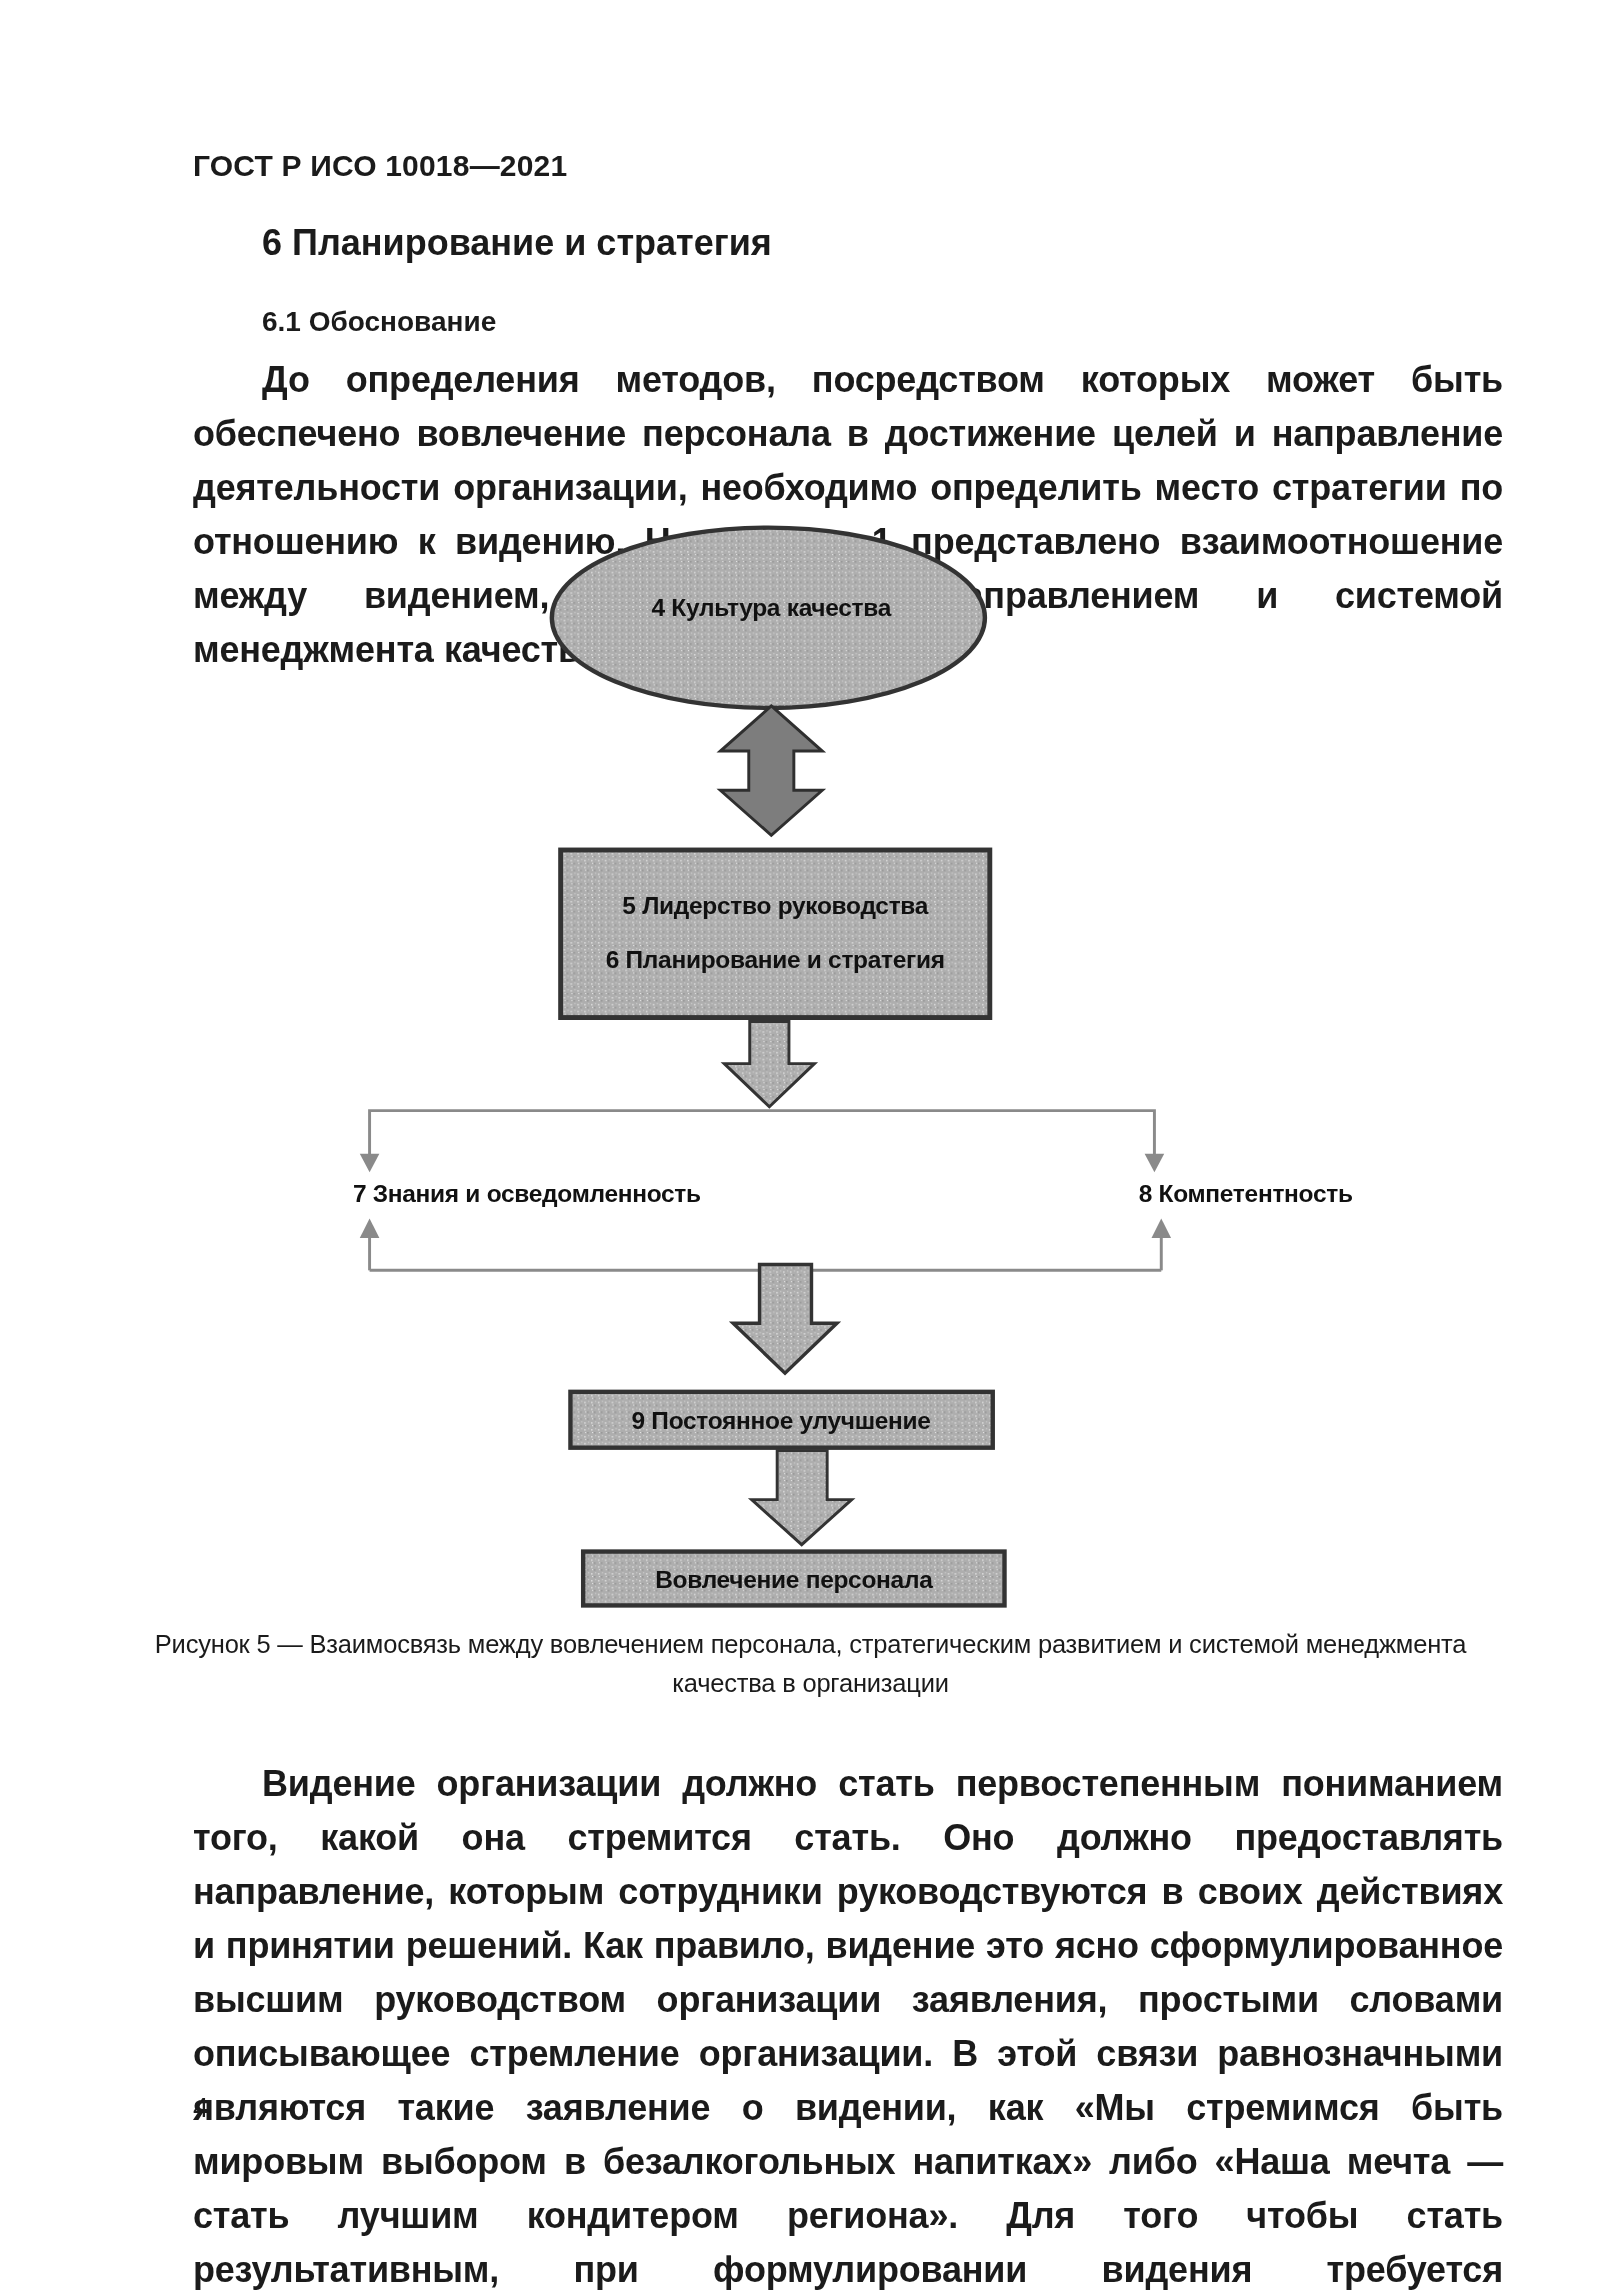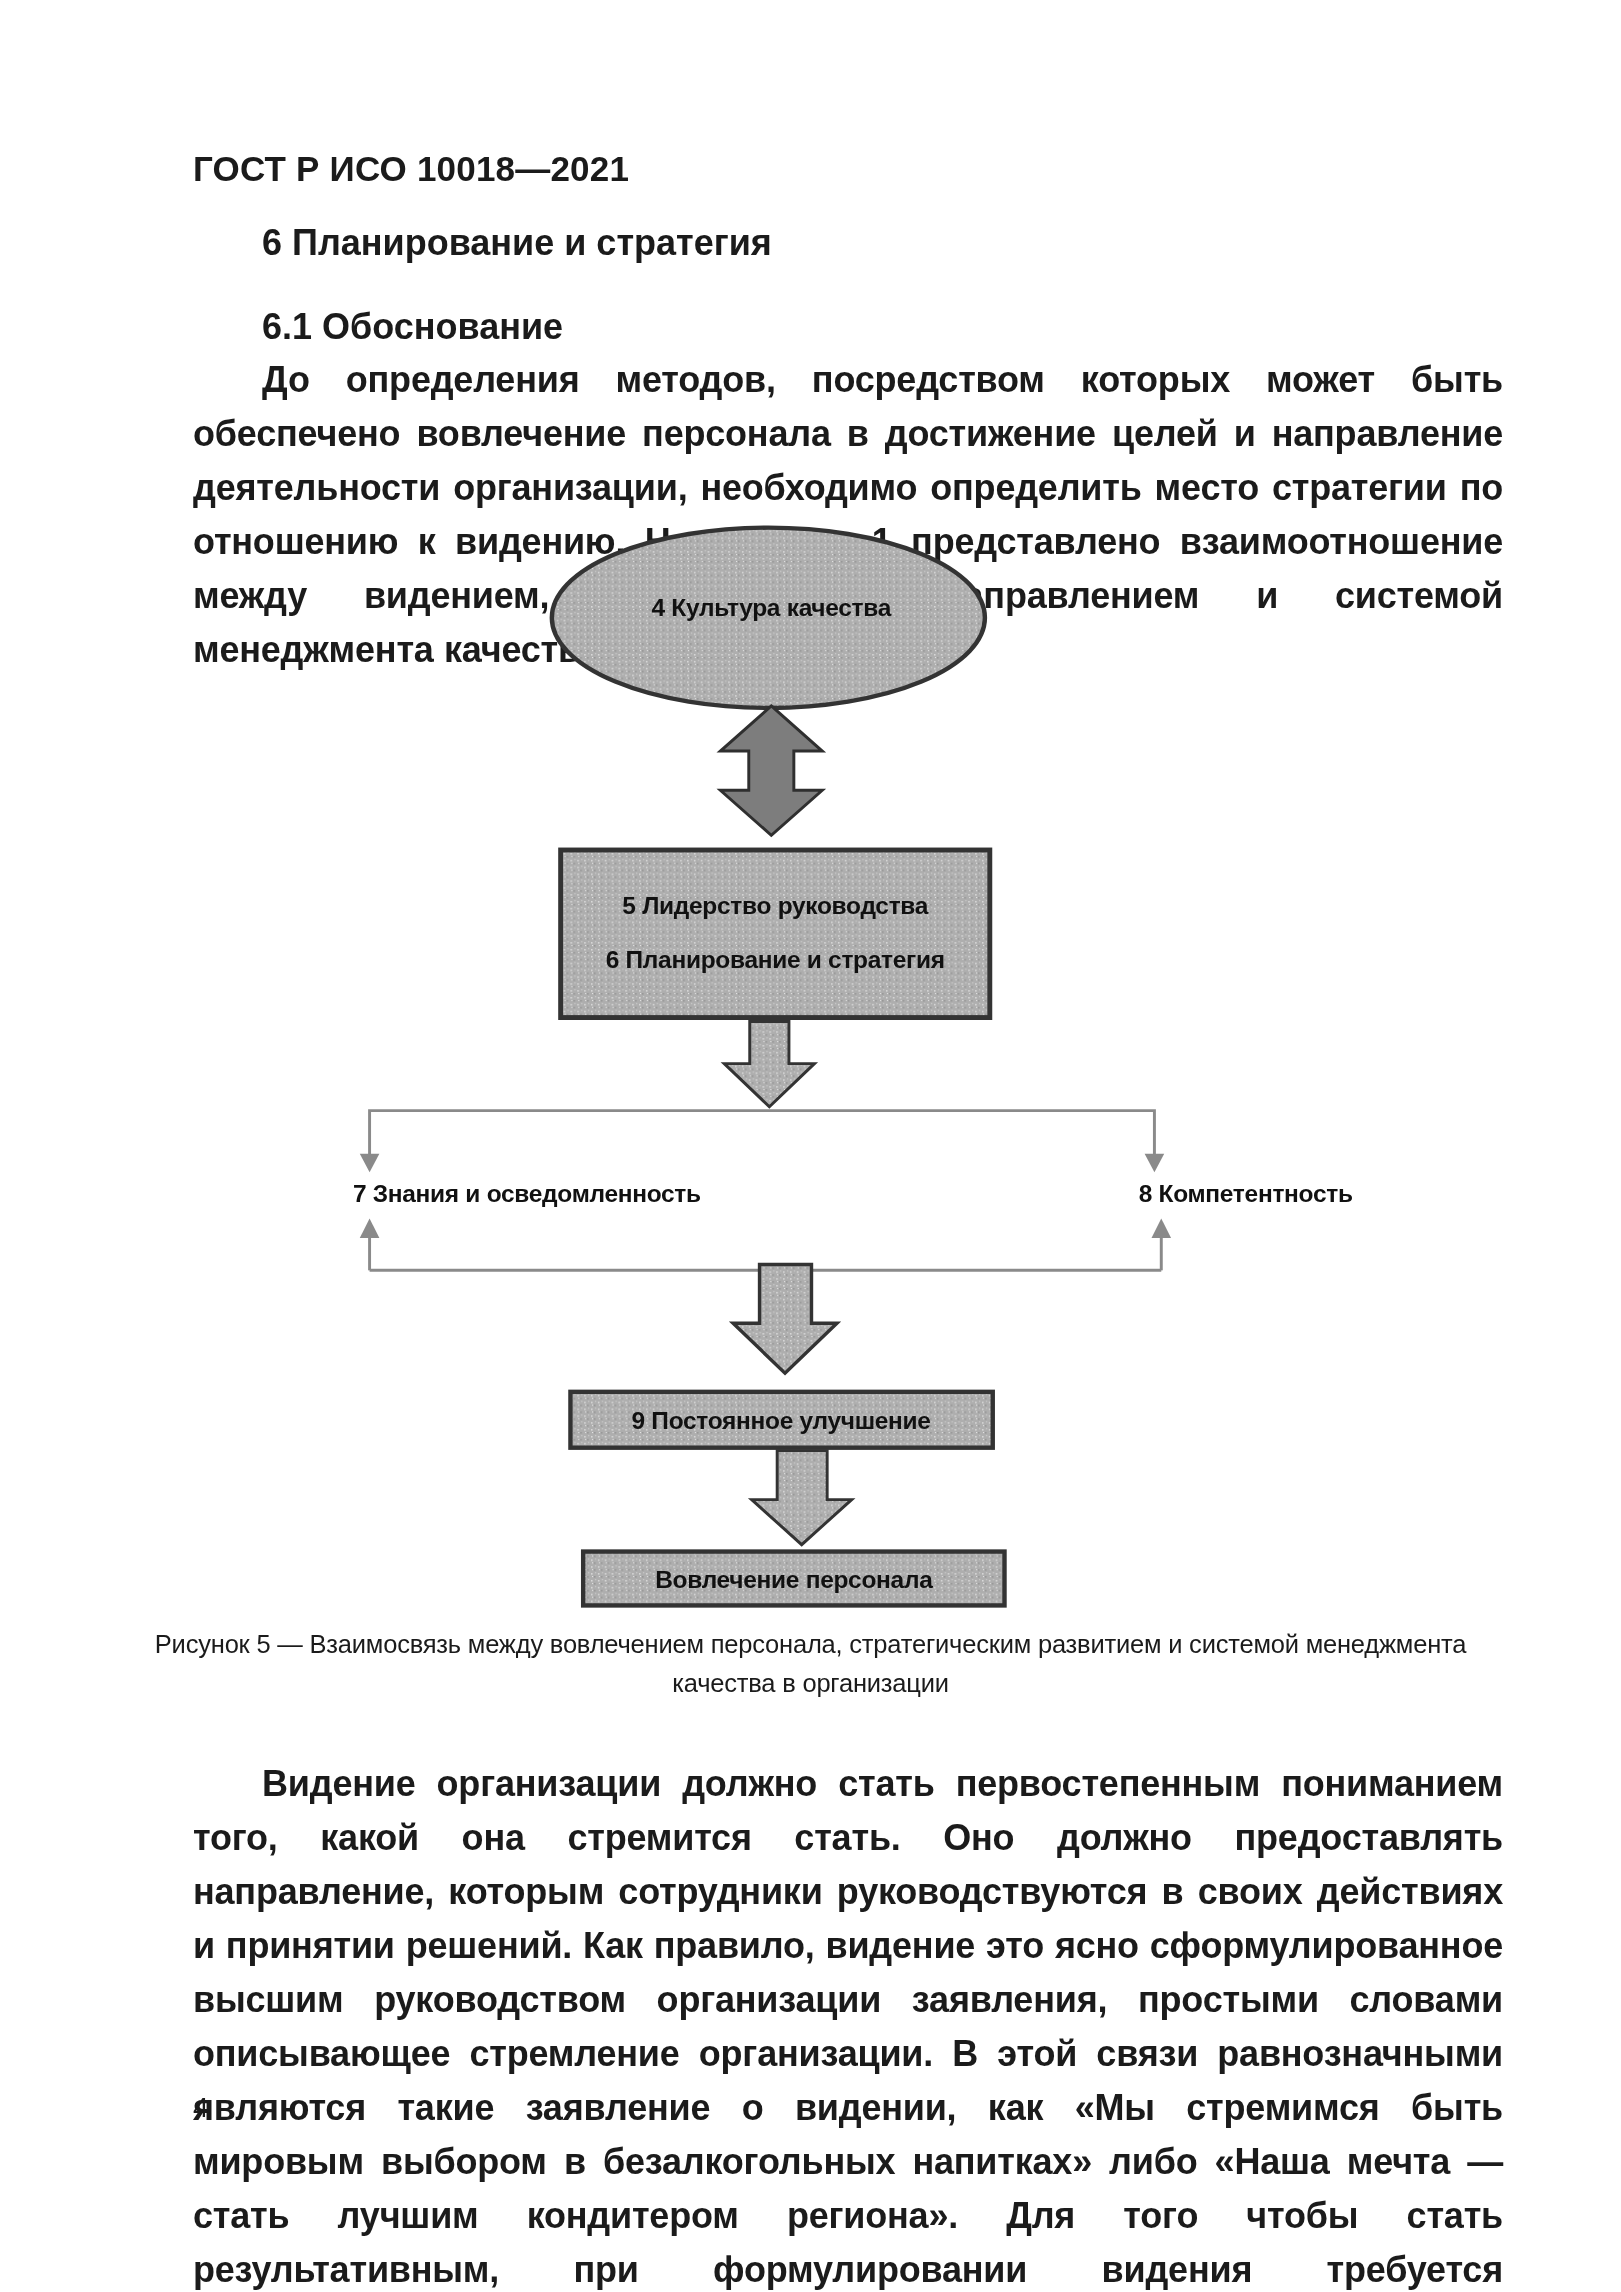--- a/index.html
+++ b/index.html
@@ -8,31 +8,31 @@
     width:1621px;
     height:2293px;
     background:#ffffff;
     font-family:"Liberation Sans", sans-serif;
     color:#1b1b1b;
     overflow:hidden;
   }
   .abs{position:absolute;}
   .running-header{
     left:193px; top:149px;
-    font-size:35px; font-weight:bold; letter-spacing:0.2px;
+    font-size:30px; font-weight:bold; letter-spacing:0.2px;
     white-space:nowrap;
   }
   .section-title{
     left:262px; top:222px;
     font-size:36px; font-weight:bold;
     white-space:nowrap;
   }
   .subsection-title{
     left:262px; top:306px;
-    font-size:36px; font-weight:bold;
+    font-size:28px; font-weight:bold;
     white-space:nowrap;
   }
   .body-par{
     left:193px; width:1310px;
     font-size:36px; line-height:54px;
     text-align:justify;
     text-indent:69px;
     letter-spacing:-0.2px;
     word-spacing:0.5px;
     font-weight:bold;

